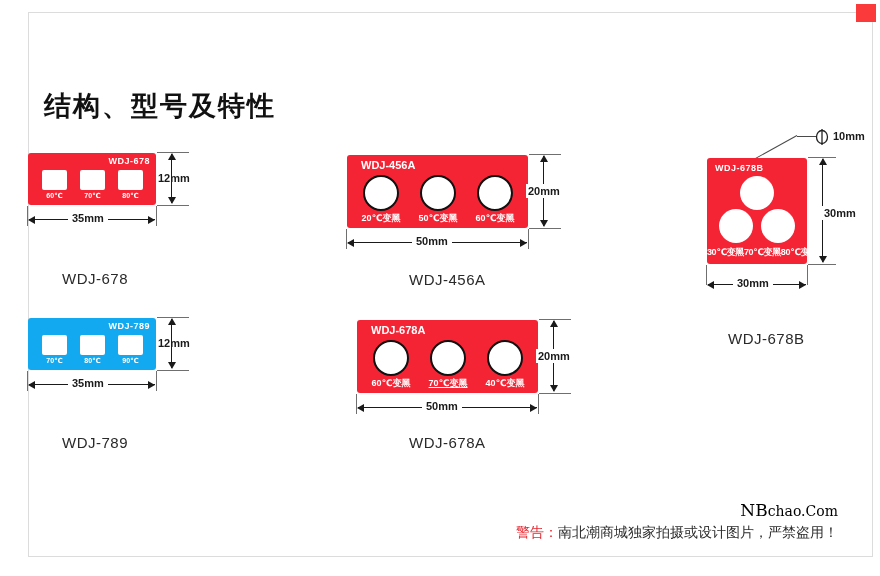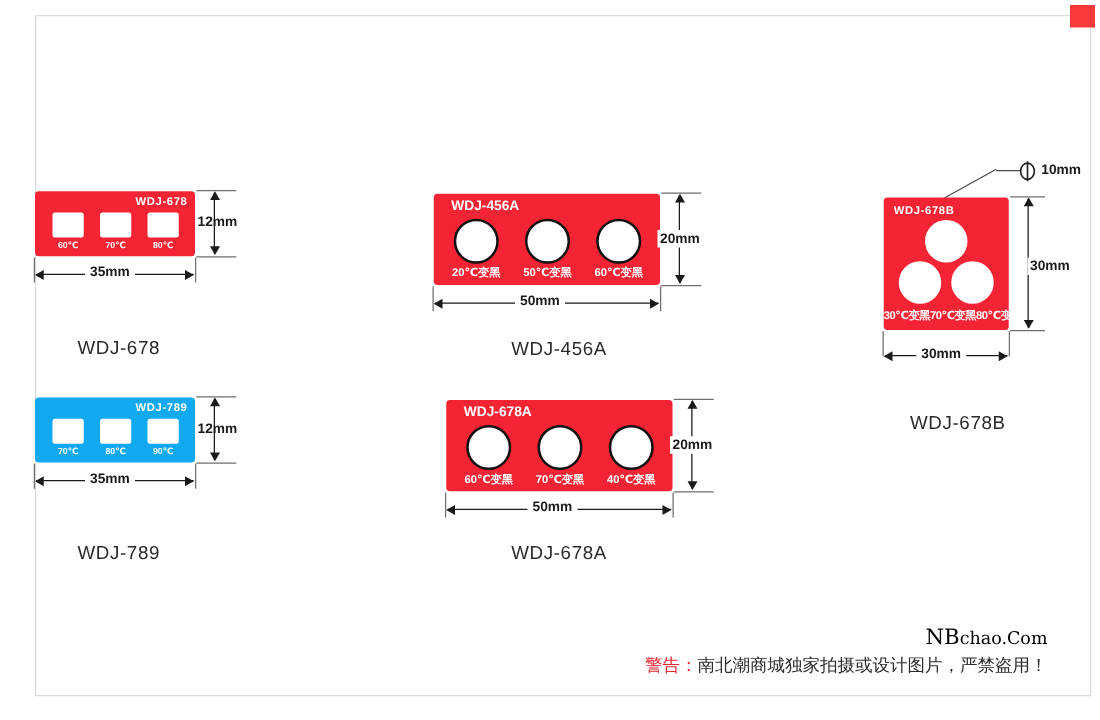--- a/index.html
+++ b/index.html
@@ -163,20 +163,21 @@
   .warn .red { color: #e8262f; }
 </style>
 </head>
 <body>
 
 <div id="page">
 
   <div id="frame"></div>
   <div id="corner-marker"></div>
 
+  <div class="page-title">结构、型号及特性</div>
 
   <div class="card">
     <div class="sticker red" style="left:28px; top:153px; width:128px; height:52px;">
       <div class="sticker-model" style="right:6px; top:3px; font-size:9px; letter-spacing:0.5px;">WDJ-678</div>
       <div class="win-sq" style="left:14px; top:17px; width:25px; height:20px;"></div>
       <div class="win-sq" style="left:52px; top:17px; width:25px; height:20px;"></div>
       <div class="win-sq" style="left:90px; top:17px; width:25px; height:20px;"></div>
       <div class="win-label" style="left:14px; top:39px; width:25px;">60℃</div>
       <div class="win-label" style="left:52px; top:39px; width:25px;">70℃</div>
       <div class="win-label" style="left:90px; top:39px; width:25px;">80℃</div>
@@ -255,21 +256,21 @@
     <div class="caption" style="left:409px; top:271px;">WDJ-456A</div>
   </div>
 
   <div class="card">
     <div class="sticker red" style="left:357px; top:320px; width:181px; height:73px;">
       <div class="sticker-model" style="left:14px; top:4px; font-size:11px;">WDJ-678A</div>
       <div class="win-circ" style="left:16px; top:20px; width:36px; height:36px;"></div>
       <div class="win-circ" style="left:73px; top:20px; width:36px; height:36px;"></div>
       <div class="win-circ" style="left:130px; top:20px; width:36px; height:36px;"></div>
       <div class="win-label-c" style="left:6px; top:57px; width:56px;">60℃变黑</div>
-      <div class="win-label-c" style="left:63px; top:57px; width:56px;">70℃变黑</div>
+      <div class="win-label-c" style="left:63px; top:57px; width:56px;text-decoration:underline;">70℃变黑</div>
       <div class="win-label-c" style="left:120px; top:57px; width:56px;">40℃变黑</div>
     </div>
 
     <div class="ext-line" style="left:539px; top:319px; width:32px; height:1px;"></div>
     <div class="ext-line" style="left:539px; top:393px; width:32px; height:1px;"></div>
     <div class="dim-line" style="left:553px; top:321px; width:1px; height:70px;"></div>
     <div class="arrow up" style="left:550px; top:320px;"></div>
     <div class="arrow down" style="left:550px; top:385px;"></div>
     <div class="dim-text" style="left:536px; top:349px; background:#ffffff; padding:1px 2px;">20mm</div>
 

